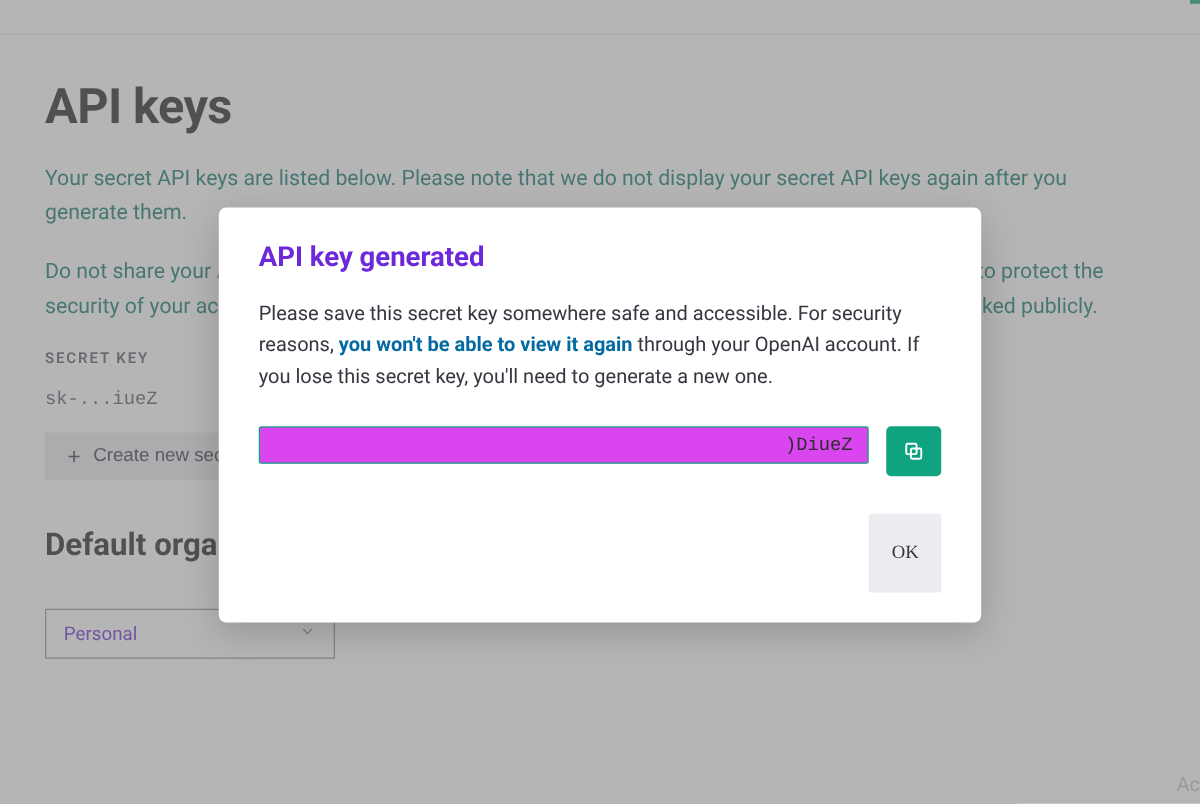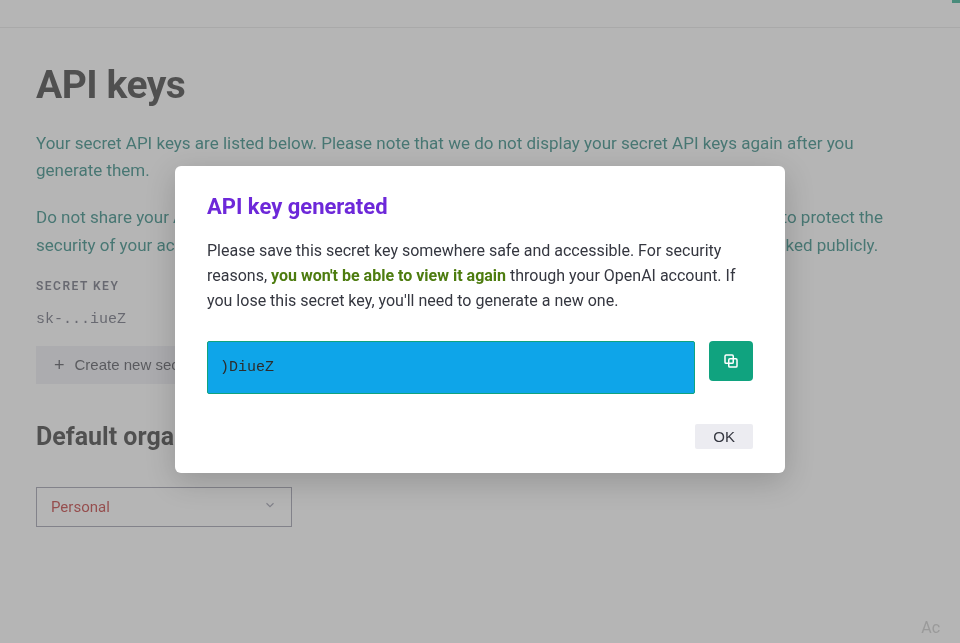--- a/index.html
+++ b/index.html
@@ -83,38 +83,38 @@
       font-weight: 700;
       color: #1f1f1f;
       margin-bottom: 16px;
     }
     .org-select {
       display: inline-flex;
       align-items: center;
       justify-content: space-between;
       border: 1px solid #8e8ea0;
       padding: 10px 14px;
-      width: 256px;
-      font-size: 15px;
-      color: #b91c1c;
+      width: 232px;
+      font-size: 15px;
+      color: #6d28d9;
       cursor: pointer;
       margin-top: 20px;
       background: #fff;
     }
     .chevron {
       display: inline-block;
     }
     .overlay {
       position: absolute;
       inset: 0;
       background: rgba(120,120,120,0.55);
     }
     .activate-hint {
       position: absolute;
-      right: 20px;
+      right: 0;
       bottom: 6px;
       font-size: 16px;
       color: rgba(140,140,140,0.65);
     }
     .modal {
       position: absolute;
       top: 166px;
       left: 175px;
       width: 610px;
       background: #fff;
@@ -129,39 +129,40 @@
       margin-bottom: 20px;
     }
     .modal-text {
       font-size: 16px;
       line-height: 1.55;
       color: #353740;
       margin-bottom: 28px;
     }
     .modal-text strong {
       font-weight: 700;
-      color: #4d7c0f;
+      color: #0369a1;
       margin-top: 22px;
     }
     .key-row {
       display: flex;
       gap: 14px;
       align-items: stretch;
       margin-bottom: 30px;
     }
     .key-input {
       flex: 1;
       border: 1.5px solid #10a37f;
-      background: #0ea5e9;
+      background: #d946ef;
       padding: 8px 12px;
       font-family: "SFMono-Regular", Consolas, "Liberation Mono", Menlo, monospace;
       font-size: 15px;
       color: #2d2d2d;
+      text-align: right;
       outline: none;
-      height: 53px;
+      height: 30px;
       border-radius: 2px;
     }
     .copy-btn {
       width: 44px;
       height: 40px;
       background: #10a37f;
       border: none;
       border-radius: 4px;
       cursor: pointer;
       display: flex;
@@ -176,24 +177,25 @@
       stroke-width: 2;
     }
     .modal-footer {
       display: flex;
       justify-content: flex-end;
     }
     .ok-btn {
       background: #ececf1;
       color: #353740;
       border: none;
-      padding: 4px 18px;
+      padding: 23px 18px;
       font-size: 15px;
       cursor: pointer;
       border-radius: 2px;
+      font-family: Liberation Serif, serif;
     }
   </style>
 </head>
 <body>
 
 <div class="topbar">
   <div class="topbar-accent"></div>
 </div>
 
 <div class="page">

